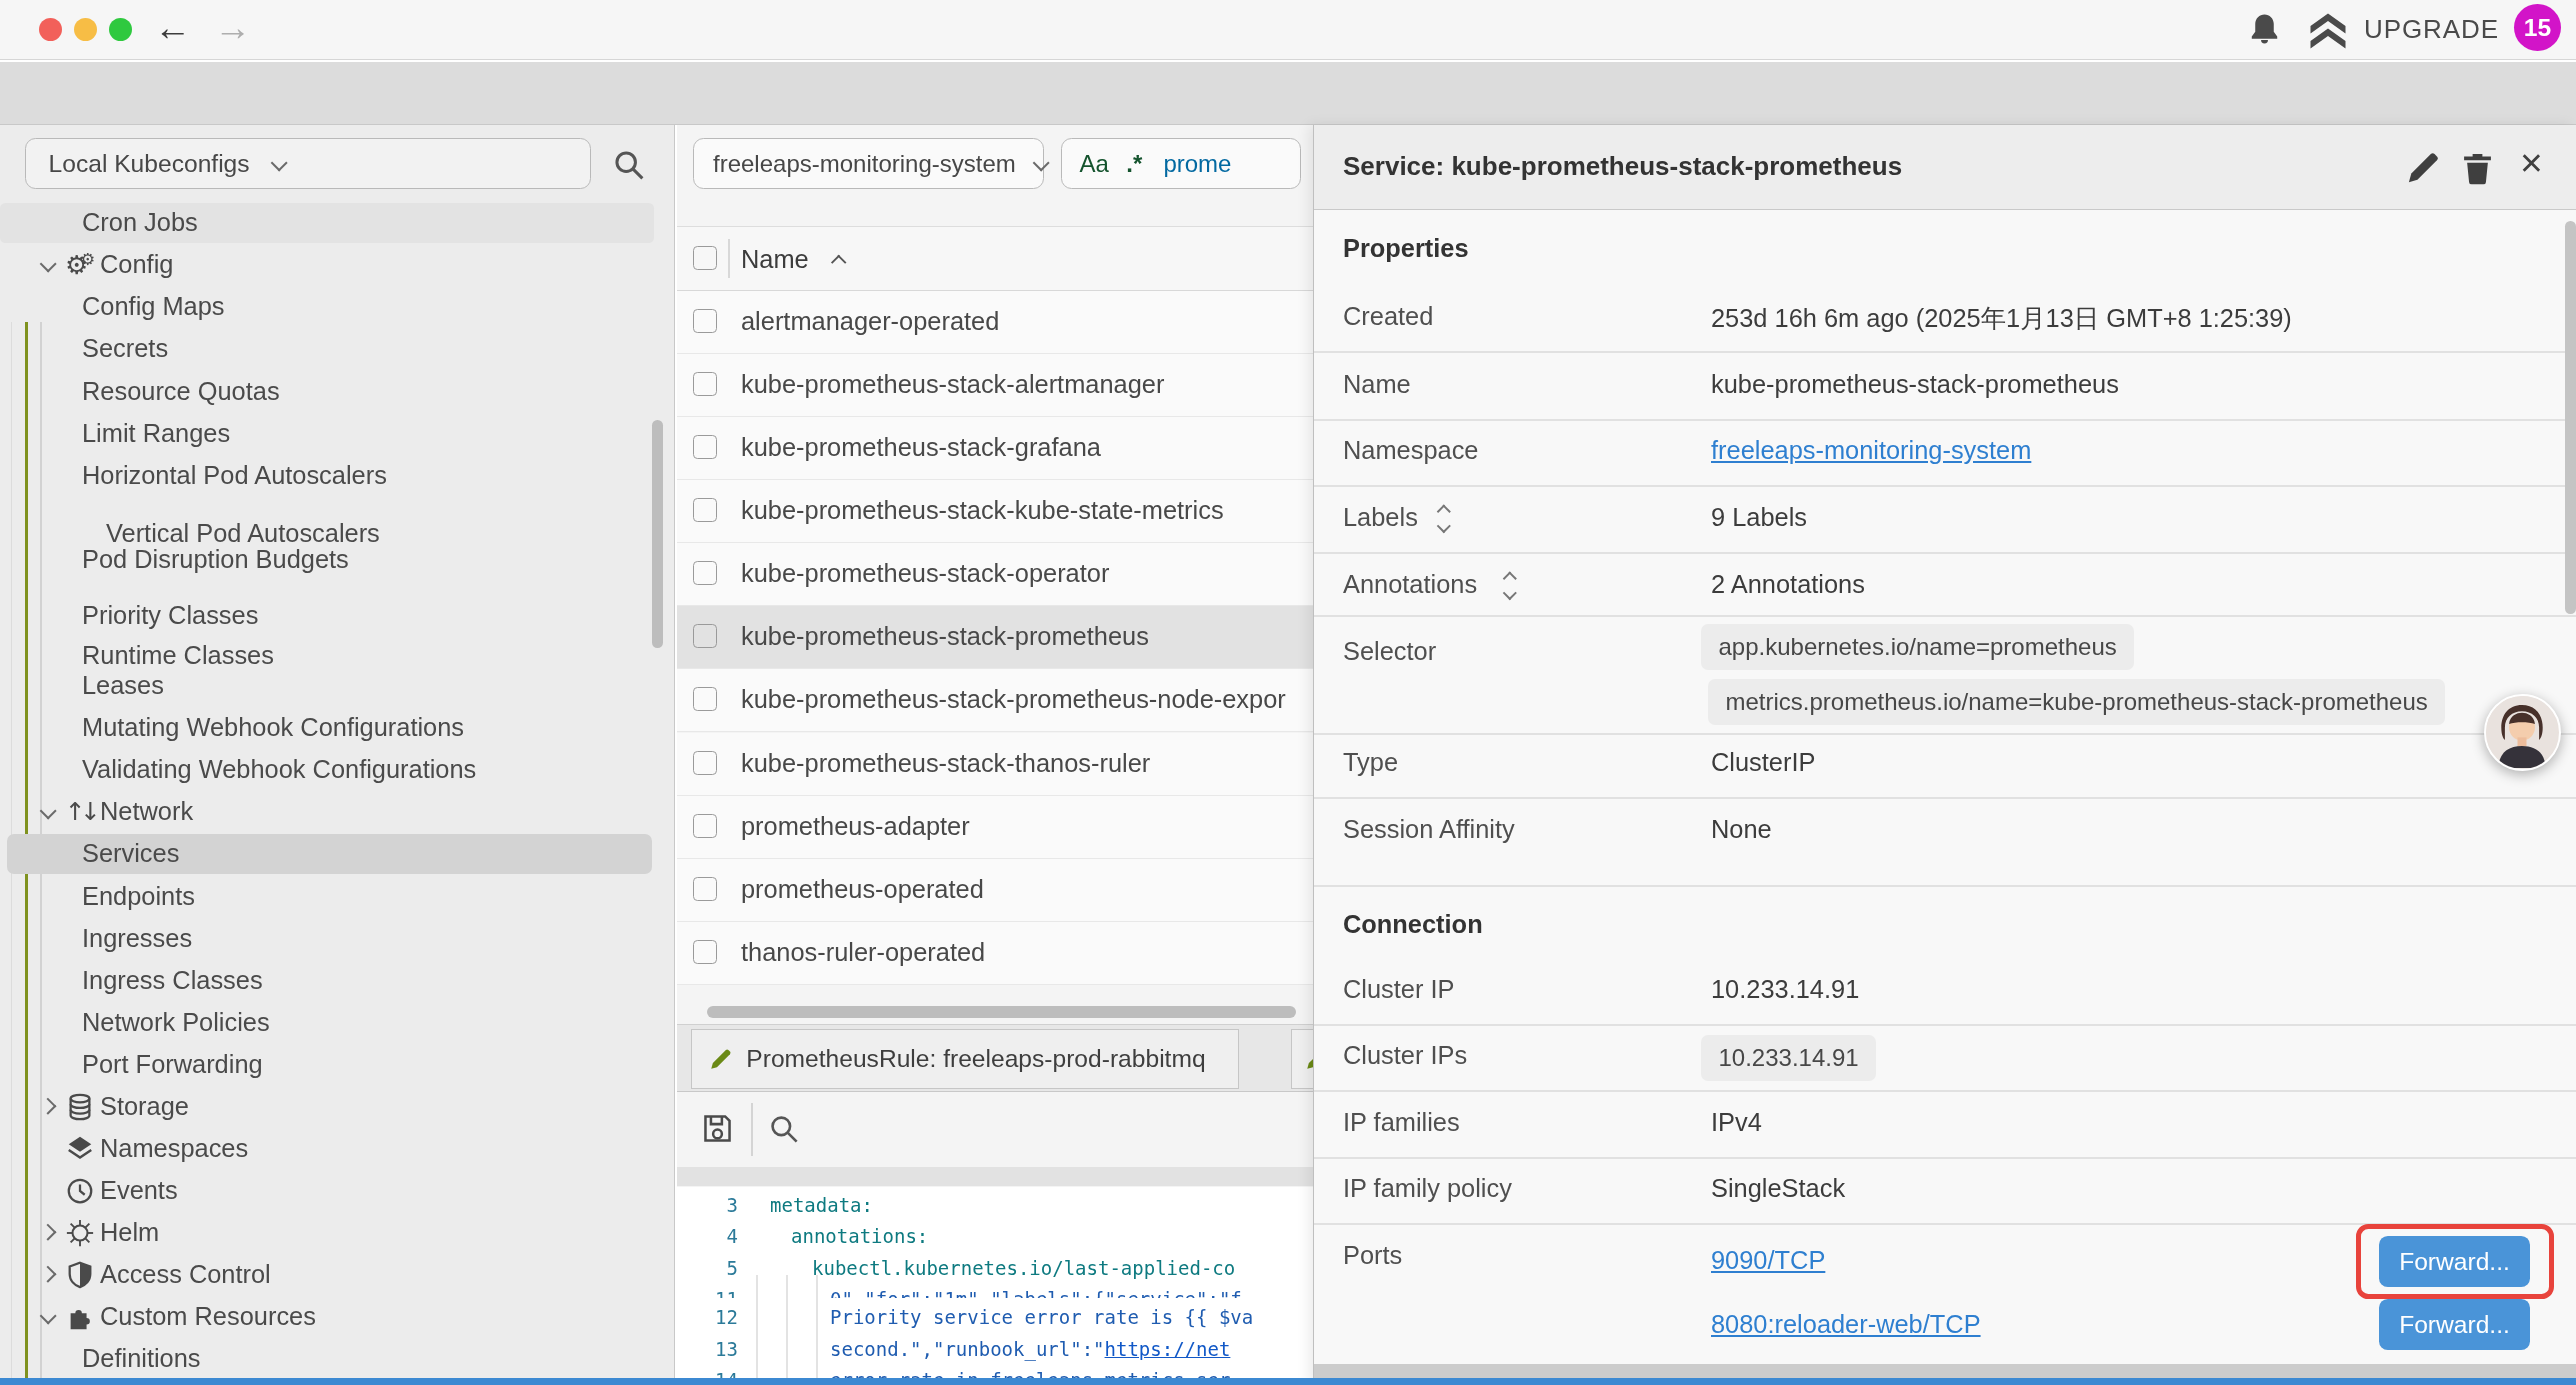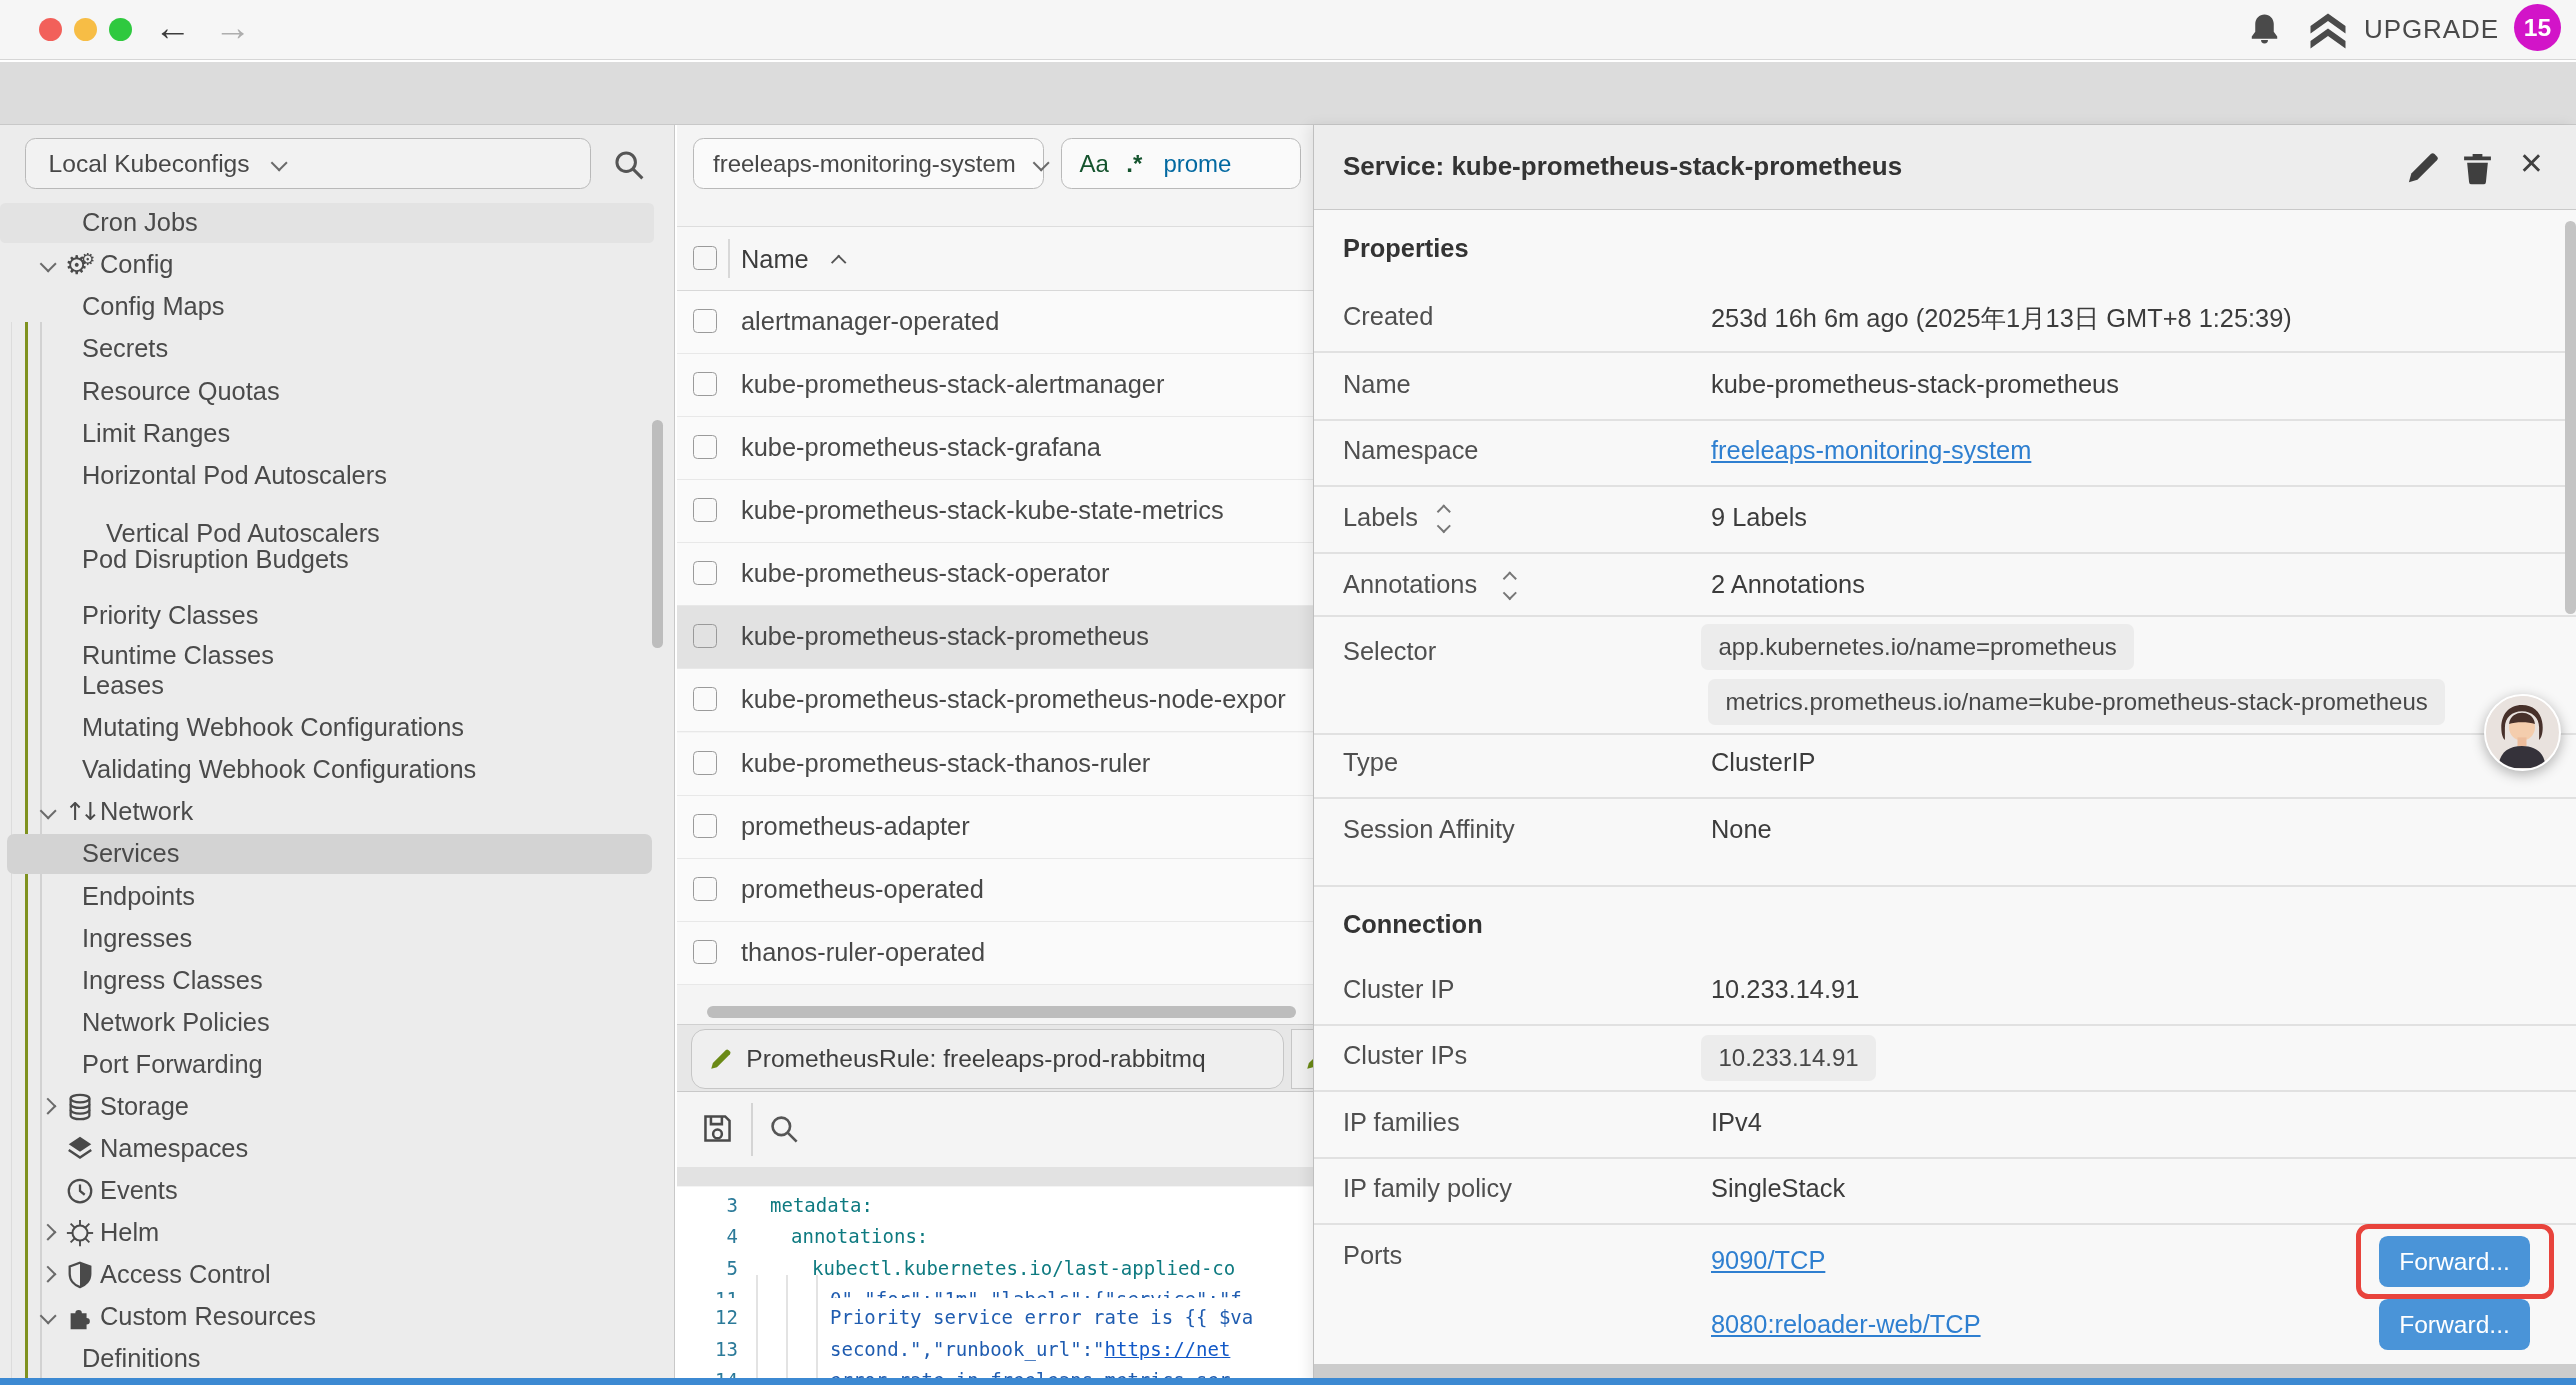--- a/index.html
+++ b/index.html
@@ -452,21 +452,21 @@
       <span class="tname">prometheus-operated</span>
     </div>
   <div class="mm trow" style="top:797px;">
       <span class="cbox" style="left:16px;top:18.4px;"></span>
       <span class="tname">thanos-ruler-operated</span>
     </div>
 
   <div class="mm hscroll"></div>
 
   <div class="mm etabs">
-    <div class="etab" style="left:14px;width:593px;border-radius:14px;">
+    <div class="etab" style="left:14px;width:548px;">
       <span style="margin:0 12.3px 0 16px;">
         <svg width="26" height="26" viewBox="0 0 32 32">
             <path d="M4 28 L6 21 L22 5 a2.2 2.2 0 0 1 3.1 0 l1.9 1.9 a2.2 2.2 0 0 1 0 3.1 L11 26 Z" fill="#6b8a16"></path>
           </svg>
       </span>
       <span class="elabel">PrometheusRule: freeleaps-prod-rabbitmq</span>
     </div>
     <div class="etab" style="left:614px;width:23px;">
       <span style="margin-left:12.3px;">
         <svg width="26" height="26" viewBox="0 0 32 32">

